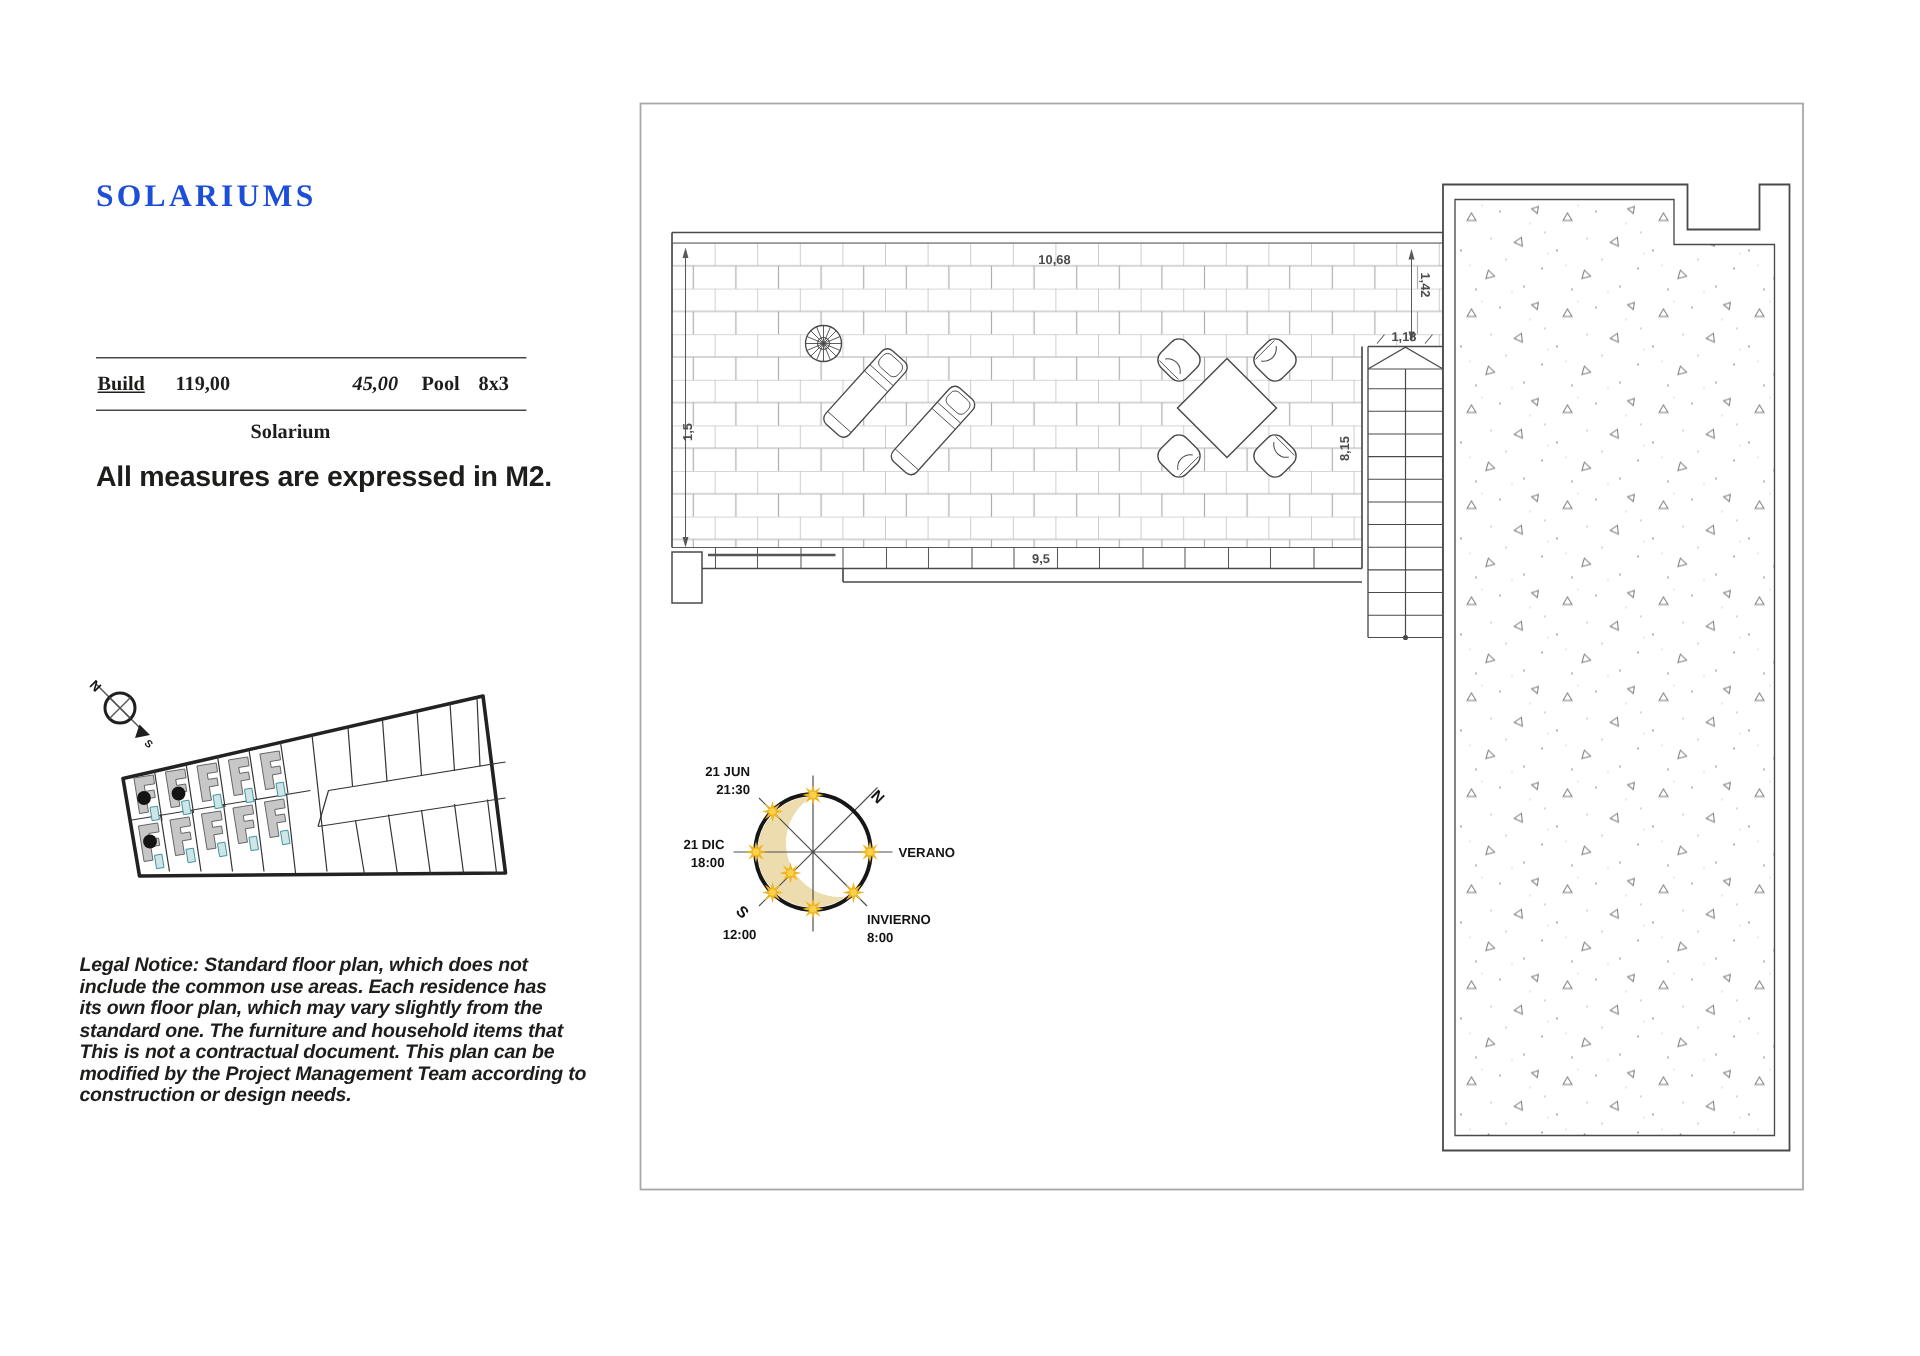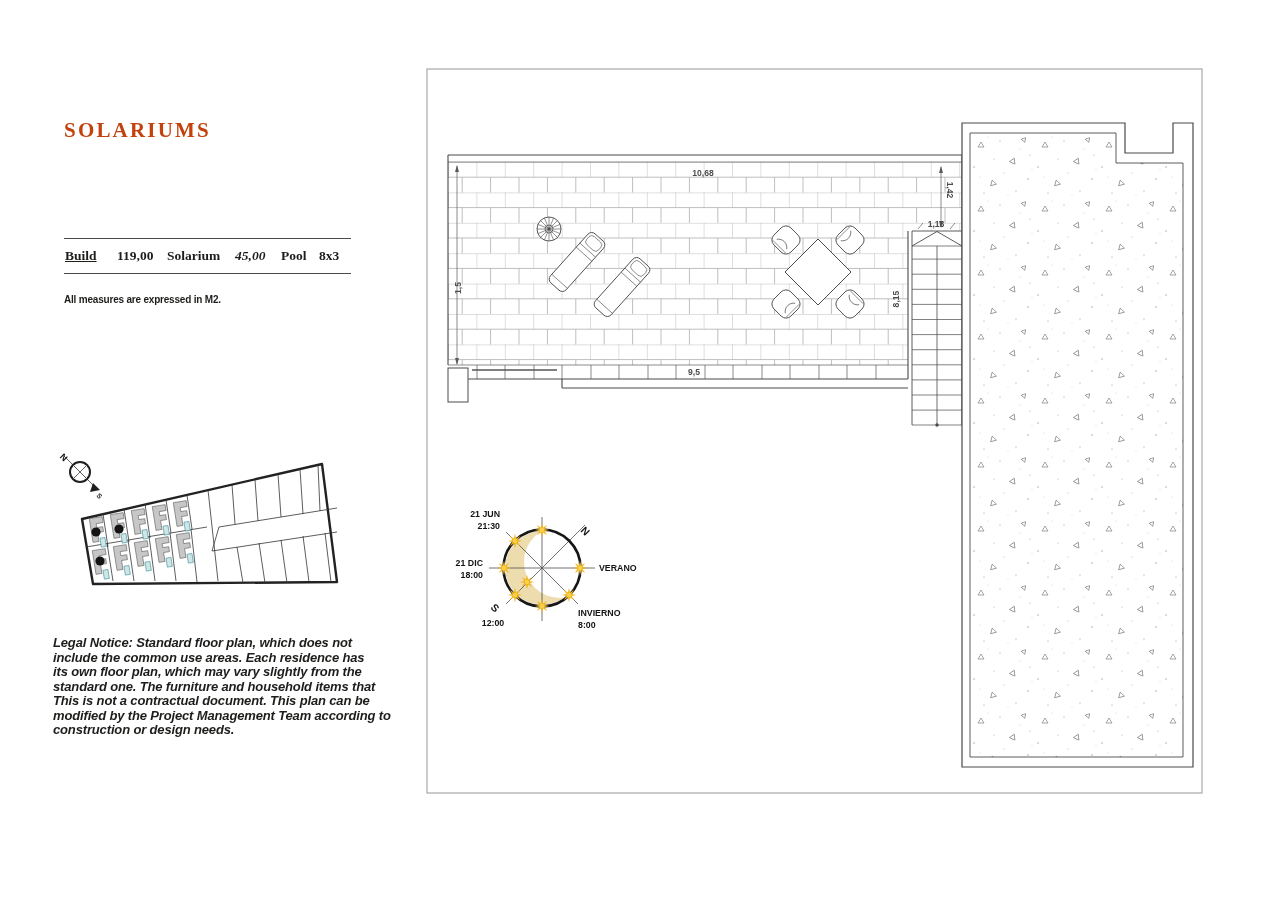--- a/index.html
+++ b/index.html
@@ -1,27 +1,27 @@
 <!DOCTYPE html>
 <html><head>
 <meta charset="utf-8">
 <style>
   html,body{margin:0;padding:0;background:#ffffff;}
   body{width:1280px;height:904px;position:relative;overflow:hidden;
        font-family:"Liberation Sans", sans-serif;color:#1d1d1b;}
   .abs{position:absolute;}
   #page-title{left:64px;top:118px;font-family:"Liberation Serif", serif;
-      font-size:21px;font-weight:600;letter-spacing:2.2px;color:#c2410c;}
+      font-size:21px;font-weight:600;letter-spacing:2.2px;color:#1d4ed8;}
   #summary-table{left:64px;top:238px;width:287px;height:34px;
       border-top:1px solid #4a4a4a;border-bottom:1px solid #4a4a4a;
       font-family:"Liberation Serif", serif;font-size:13.5px;font-weight:600;}
   #summary-table span{position:absolute;top:9px;white-space:nowrap;}
-  .c0{left:1px;text-decoration:underline;}  .c1{left:53px;} .c2{left:103px;}
+  .c0{left:1px;text-decoration:underline;}  .c1{left:53px;} .c2{left:103px;margin-top:32px;}
   .c3{left:171px;font-style:italic;}.c4{left:217px;}.c5{left:255px;}
-  #measures-note{left:64px;top:294px;font-size:10px;font-weight:600;letter-spacing:-0.2px;}
+  #measures-note{left:64px;top:308px;font-size:19px;font-weight:600;letter-spacing:-0.2px;}
   #legal-notice{left:53px;top:636px;font-size:13px;font-weight:600;
       line-height:14.55px;letter-spacing:-0.15px;white-space:nowrap;font-style:italic;}
   svg text{font-family:"Liberation Sans", sans-serif;}
   .dim{font-size:8.6px;fill:#4c4c4c;font-weight:600;}
   .sunlbl{font-size:8.8px;fill:#141414;font-weight:bold;}
   .ns{font-size:10.5px;fill:#141414;font-weight:bold;}
   .thin{stroke:#5a5a5a;stroke-width:0.7;fill:none;}
   .plan{stroke:#4a4a4a;stroke-width:1.1;fill:none;}
   .bldg{stroke:#5f5f5f;stroke-width:0.6;}
   .upool{stroke:#3a8f9b;stroke-width:0.6;}

